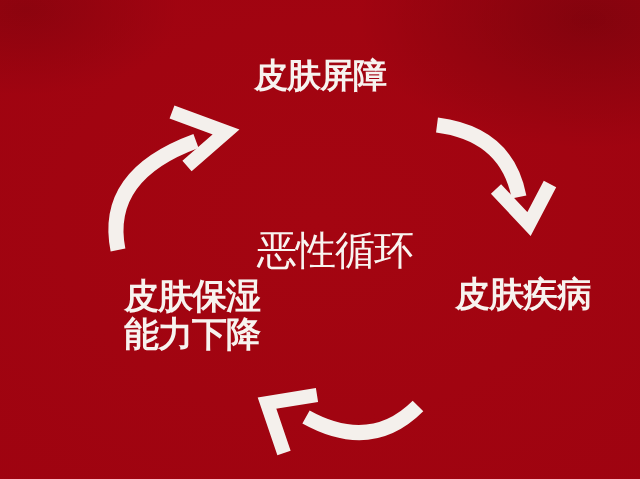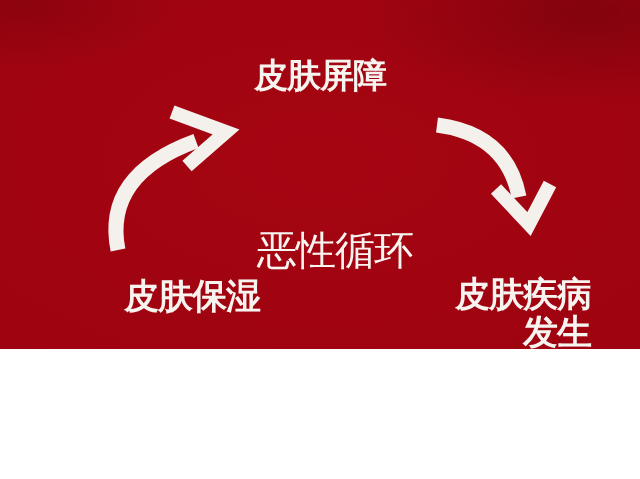--- a/index.html
+++ b/index.html
@@ -1,21 +1,21 @@
 <!DOCTYPE html>
 <html><head>
 <meta charset="utf-8">
 <style>
   html, body { margin: 0; padding: 0; }
   body { font-family: "Liberation Sans", "DejaVu Sans", sans-serif; }
 
   .stage {
     position: relative;
     width: 640px;
-    height: 349px;
+    height: 479px;
     overflow: hidden;
     background:
       radial-gradient(80% 60% at 92% 4%, rgba(0,0,0,0.18) 0%, rgba(0,0,0,0) 45%),
       radial-gradient(60% 45% at 4% 2%, rgba(0,0,0,0.12) 0%, rgba(0,0,0,0) 40%),
       radial-gradient(140% 140% at 50% 46%, #a40511 0%, #9e0310 58%, #8c020e 100%);
   }
 
   .arrows-layer {
     position: absolute;
     left: 0; top: 0;
@@ -27,21 +27,21 @@
     transform: translateX(-50%);
     color: #f7f3ef;
     font-weight: bold;
     text-align: center;
     letter-spacing: -1px;
     white-space: nowrap;
   }
 
   .node-top    { left: 320px; top: 55px;  font-size: 34px; line-height: 41px; }
   .node-left   { left: 148px; top: 277px; font-size: 35px; line-height: 38px; margin-left: 44px; }
-  .node-right  { left: 523px; top: 275px; font-size: 35px; line-height: 38px; text-align: right; }
+  .node-right  { left: 523px; top: 275px; font-size: 35px; line-height: 38px; }
 
   .center-label {
     position: absolute;
     left: 335px; top: 224px;
     transform: translateX(-50%);
     color: #f8f4f0;
     font-weight: normal;
     font-size: 40px;
     line-height: 52px;
     letter-spacing: -1px;
@@ -72,20 +72,20 @@
   </svg>
 
   <div class="node node-top">
     <div>皮肤屏障</div>
   </div>
 
   <div class="center-label">恶性循环</div>
 
   <div class="node node-left">
     <div>皮肤保湿</div>
+    <div>能力下降</div>
   </div>
 
   <div class="node node-right">
     <div>皮肤疾病</div>
-    <div>发生</div>
   </div>
 
 </div>
 
 </body></html>

